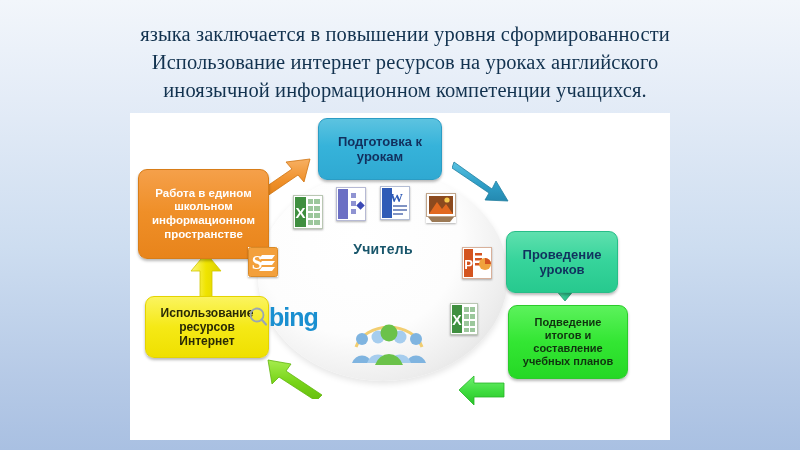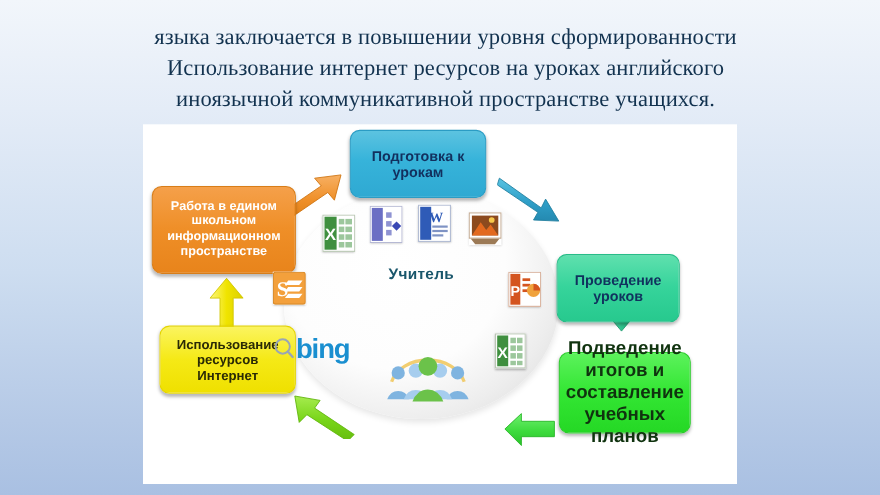--- a/index.html
+++ b/index.html
@@ -60,38 +60,37 @@
     box-shadow: 0 2px 3px rgba(0,0,0,0.28);
   }
 
   .n-prep {
     left: 188px; top: 5px; width: 124px; height: 62px;
     background: linear-gradient(to bottom, #5cc3e0 0%, #36b3da 45%, #2fa9d2 100%);
     color: #12305e; font-size: 13px;
     border: 1px solid #2b9cc4;
   }
   .n-space {
-    left: 8px; top: 56px; width: 131px; height: 80px;
+    left: 8px; top: 56px; width: 131px; height: 90px;
     background: linear-gradient(to bottom, #f5a04a 0%, #ef8f28 48%, #e8841b 100%);
     color: #ffffff; font-size: 11.5px;
     border: 1px solid #d87d18;
   }
   .n-lessons {
     left: 376px; top: 70px; width: 112px; height: 62px;
     background: linear-gradient(to bottom, #5fe0ae 0%, #36d49b 48%, #27c98e 100%);
     color: #10325e; font-size: 13px;
     border: 1px solid #27bd88;
     margin-top: 48px;
   }
   .n-results {
     left: 378px; top: 192px; width: 120px; height: 74px;
     background: linear-gradient(to bottom, #5cf25c 0%, #33e633 50%, #25d825 100%);
-    color: #10330f; font-size: 17px;
+    color: #10330f; font-size: 11px;
     border: 1px solid #2bcb2b;
-    margin-top: 15px;
   }
   .n-extra {
     left: 190px; top: 253px; width: 124px; height: 62px;
     background: linear-gradient(to bottom, #a7e84a 0%, #86df24 50%, #74d314 100%);
     color: #15350a; font-size: 12px;
     border: 1px solid #72ca15;
   }
   .n-internet {
     left: 15px; top: 183px; width: 124px; height: 62px;
     background: linear-gradient(to bottom, #fbf45f 0%, #f5e916 50%, #efe000 100%);
@@ -144,21 +143,21 @@
   .arrow { position: absolute; }
 </style>
 </head>
 <body>
 
 <div id="slide">
 
   <div id="title">
     <span class="ln">языка заключается в повышении уровня сформированности</span>
     <span class="ln">Использование интернет ресурсов на уроках английского</span>
-    <span class="ln">иноязычной коммуникативной пространстве учащихся.</span>
+    <span class="ln">иноязычной информационном компетенции учащихся.</span>
   </div>
 
   <div id="diagram">
 
     <div class="hub"></div>
 
     <div class="arrow" style="left:122px; top:44px;">
       <svg width="62" height="44" viewBox="0 0 62 44">
         <defs>
             <linearGradient id="gOr" x1="0" y1="0" x2="0" y2="1">

